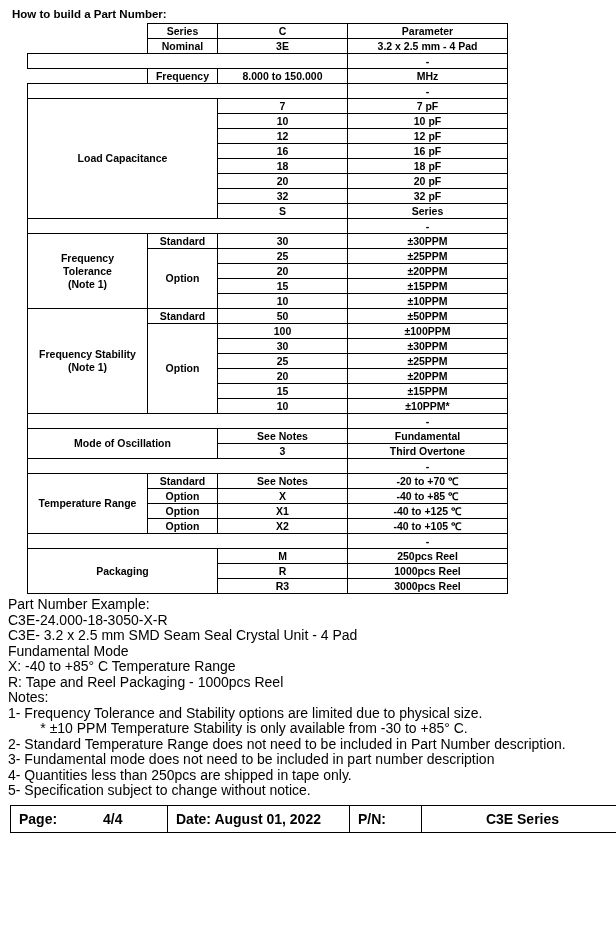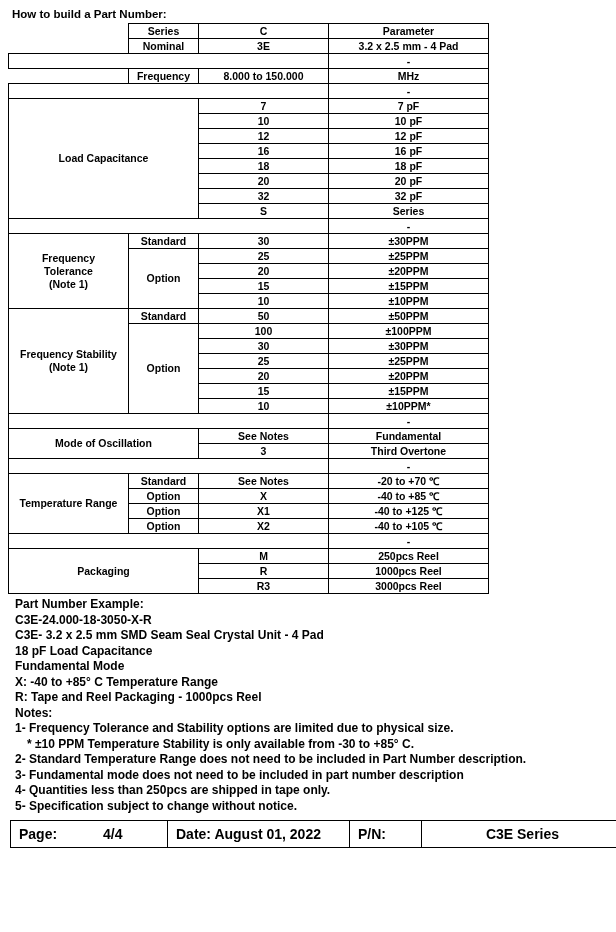--- a/index.html
+++ b/index.html
@@ -18,21 +18,21 @@
     padding:6px 8px 0 8px;
   }
   .title{
     font-weight:bold;
     font-size:11.5px;
     padding:2px 0 3px 4px;
   }
   table.pn{
     border-collapse:collapse;
     width:480px;
-    margin-left:0;
+    margin-left:19px;
     table-layout:fixed;
   }
   table.pn td{
     border:1px solid #000;
     height:14px;
     line-height:13px;
     font-size:10.5px;
     padding:0 2px;
     text-align:center;
     vertical-align:middle;
@@ -42,29 +42,29 @@
   td.lbl{font-weight:bold;}
   td.b{font-weight:bold;}
   td.dash{font-weight:bold;text-align:center;}
   .noborder{border:none !important;}
   .colA{width:120px;}
   .colB{width:70px;}
   .colC{width:130px;}
   .colD{width:160px;}
 
   .notes{
-    margin-left:7px;
+    margin-left:0;
     width:480px;
     padding-top:3px;
-    font-size:12px;
-    font-weight:bold;
+    font-size:14px;
+    font-weight:normal;
     line-height:15.5px;
   }
   .notes .ln{white-space:pre;}
-  .notes .indent{padding-left:12px;}
+  .notes .indent{padding-left:12px;text-align:center;}
 
   table.footer{
     border-collapse:collapse;
     width:600px;
     margin-left:2px;
     margin-top:6px;
     table-layout:fixed;
   }
   table.footer td{
     border:1px solid #000;
@@ -290,21 +290,20 @@
         <td class="b">R3</td>
         <td class="b">3000pcs Reel</td>
       </tr>
     </tbody>
   </table>
 
   <div class="notes">
     <div class="ln">Part Number Example:</div>
     <div class="ln">C3E-24.000-18-3050-X-R</div>
     <div class="ln">C3E- 3.2 x 2.5 mm SMD Seam Seal Crystal Unit - 4 Pad</div>
-    <div class="ln">18 pF Load Capacitance</div>
     <div class="ln">Fundamental Mode</div>
     <div class="ln">X: -40 to +85° C Temperature Range</div>
     <div class="ln">R: Tape and Reel Packaging - 1000pcs Reel</div>
     <div class="ln">Notes:</div>
     <div class="ln">1- Frequency Tolerance and Stability options are limited due to physical size.</div>
     <div class="ln indent">* ±10 PPM Temperature Stability is only available from -30 to +85° C.</div>
     <div class="ln">2- Standard Temperature Range does not need to be included in Part Number description.</div>
     <div class="ln">3- Fundamental mode does not need to be included in part number description</div>
     <div class="ln">4- Quantities less than 250pcs are shipped in tape only.</div>
     <div class="ln">5- Specification subject to change without notice.</div>

